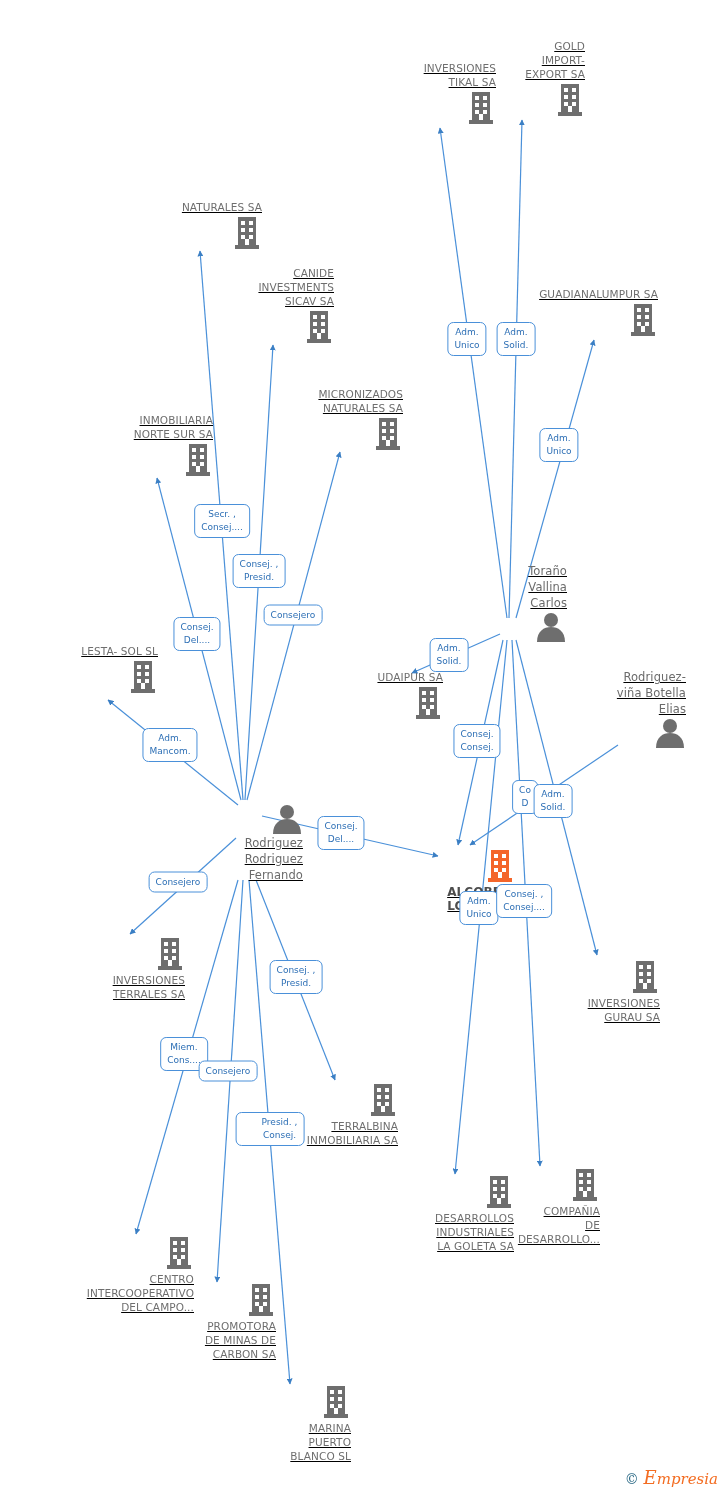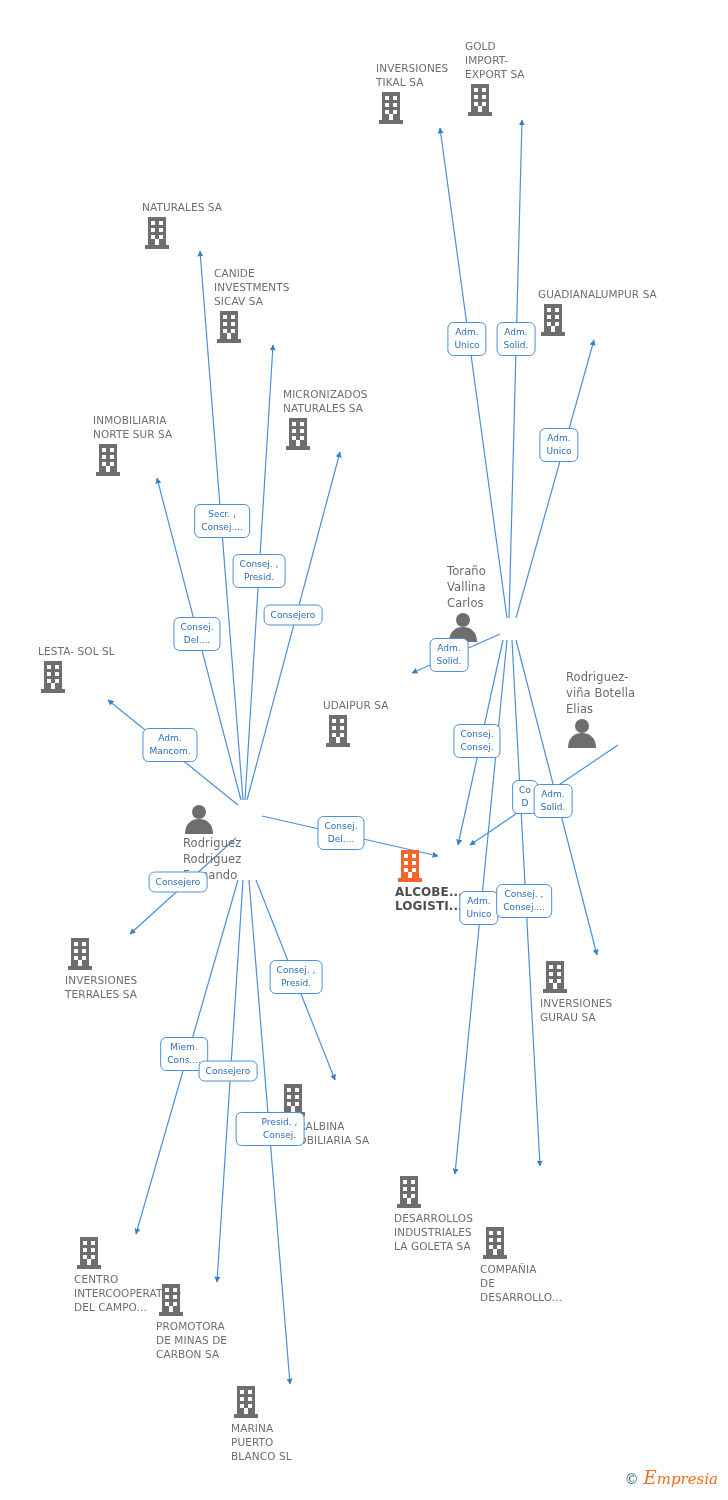--- a/index.html
+++ b/index.html
@@ -20,22 +20,23 @@
   #edges {
     position: absolute;
     left: 0;
     top: 0;
     width: 728px;
     height: 1500px;
   }
   .node {
     position: absolute;
     transform: translateX(-50%);
-    text-align: left;
+    text-align: right;
     width: 120px;
+    text-decoration: underline;
   }
   .node .ico {
     display: block;
     line-height: 0;
   }
   .node .ico svg { display: inline-block; }
   .node-label {
     font-family: "DejaVu Sans", sans-serif;
     font-size: 10.5px;
     line-height: 14px;
@@ -234,21 +235,21 @@
             <rect x="3" y="30" width="24" height="4" fill="#6e6e6e"></rect>
             <rect x="9" y="6" width="4" height="4" fill="#ffffff"></rect>
             <rect x="17" y="6" width="4" height="4" fill="#ffffff"></rect>
             <rect x="9" y="13" width="4" height="4" fill="#ffffff"></rect>
             <rect x="17" y="13" width="4" height="4" fill="#ffffff"></rect>
             <rect x="9" y="20" width="4" height="4" fill="#ffffff"></rect>
             <rect x="17" y="20" width="4" height="4" fill="#ffffff"></rect>
             <rect x="13" y="24" width="4" height="6" fill="#ffffff"></rect>
           </svg></span>
       </div>
-      <div class="node company" style="left: 383px; top: 670px; margin-top: 28px;">
+      <div class="node company" style="left: 383px; top: 670px;">
         <div class="node-label above">UDAIPUR SA</div>
         <span class="ico"><svg width="30" height="36" viewBox="0 0 30 36">
             <rect x="6" y="2" width="18" height="28" fill="#6e6e6e"></rect>
             <rect x="3" y="30" width="24" height="4" fill="#6e6e6e"></rect>
             <rect x="9" y="6" width="4" height="4" fill="#ffffff"></rect>
             <rect x="17" y="6" width="4" height="4" fill="#ffffff"></rect>
             <rect x="9" y="13" width="4" height="4" fill="#ffffff"></rect>
             <rect x="17" y="13" width="4" height="4" fill="#ffffff"></rect>
             <rect x="9" y="20" width="4" height="4" fill="#ffffff"></rect>
             <rect x="17" y="20" width="4" height="4" fill="#ffffff"></rect>
@@ -351,21 +352,21 @@
             <rect x="9" y="13" width="4" height="4" fill="#ffffff"></rect>
             <rect x="17" y="13" width="4" height="4" fill="#ffffff"></rect>
             <rect x="9" y="20" width="4" height="4" fill="#ffffff"></rect>
             <rect x="17" y="20" width="4" height="4" fill="#ffffff"></rect>
             <rect x="13" y="24" width="4" height="6" fill="#ffffff"></rect>
           </svg></span>
         <div class="node-label below">DESARROLLOS
 INDUSTRIALES
 LA GOLETA SA</div>
       </div>
-      <div class="node company" style="left: 540px; top: 1225px;">
+      <div class="node company" style="left: 540px; top: 1167px;">
         <span class="ico"><svg width="30" height="36" viewBox="0 0 30 36">
             <rect x="6" y="2" width="18" height="28" fill="#6e6e6e"></rect>
             <rect x="3" y="30" width="24" height="4" fill="#6e6e6e"></rect>
             <rect x="9" y="6" width="4" height="4" fill="#ffffff"></rect>
             <rect x="17" y="6" width="4" height="4" fill="#ffffff"></rect>
             <rect x="9" y="13" width="4" height="4" fill="#ffffff"></rect>
             <rect x="17" y="13" width="4" height="4" fill="#ffffff"></rect>
             <rect x="9" y="20" width="4" height="4" fill="#ffffff"></rect>
             <rect x="17" y="20" width="4" height="4" fill="#ffffff"></rect>
             <rect x="13" y="24" width="4" height="6" fill="#ffffff"></rect>

